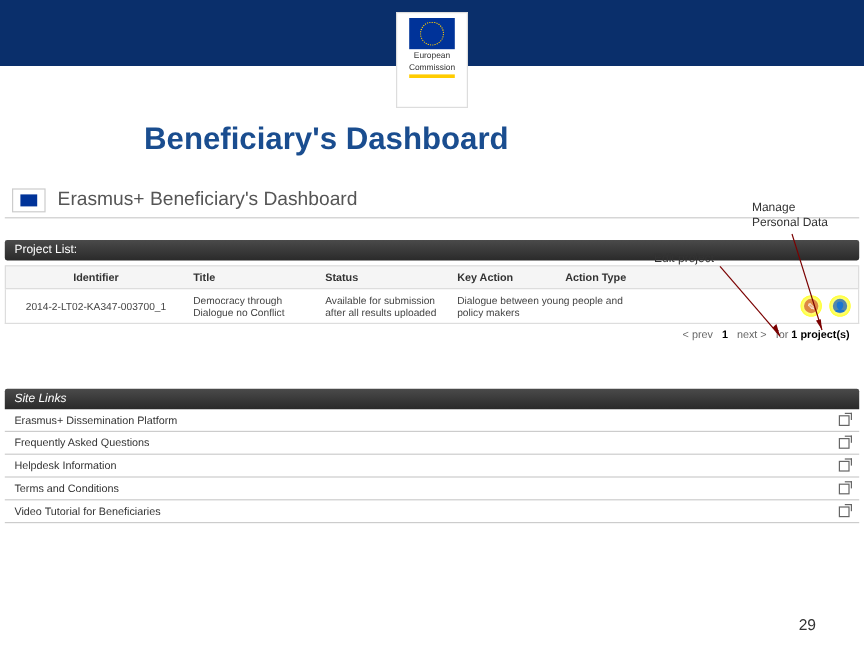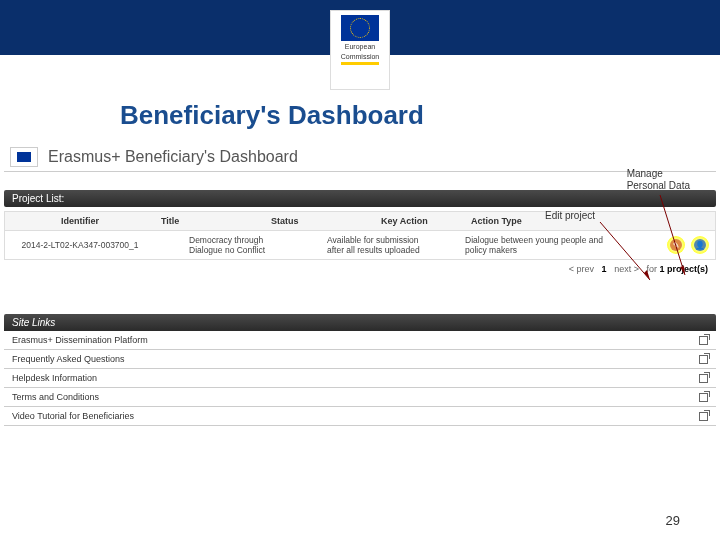--- a/index.html
+++ b/index.html
@@ -5,40 +5,40 @@
   * { box-sizing: border-box; margin: 0; padding: 0; }
   body { width: 720px; height: 540px; background: #fff; font-family: Arial, sans-serif; position: relative; overflow: hidden; }
 
   .top-band { width: 720px; height: 55px; background: #0a2f6b; position: relative; }
   .ec-logo-block { position: absolute; left: 330px; top: 10px; width: 60px; height: 80px; background: #fff; border: 1px solid #ddd; }
   .ec-flag { width: 38px; height: 26px; background: #003399; margin: 4px auto 0; display: flex; align-items: center; justify-content: center; }
   .ec-flag-stars { width: 20px; height: 20px; border-radius: 50%; border: 1px dotted #fc0; }
   .ec-label { font-size: 7px; text-align: center; color: #333; margin-top: 2px; line-height: 1.1; }
   .ec-underline { width: 38px; height: 3px; background: #fc0; margin: 2px auto 0; }
 
-  .slide-title { font-family: Verdana, sans-serif; font-size: 26px; font-weight: bold; color: #1a4d8f; text-align: left; margin: 45px 0 12px 120px; }
+  .slide-title { font-family: Verdana, sans-serif; font-size: 26px; font-weight: bold; color: #1a4d8f; text-align: left; margin: 45px 0 22px 120px; }
 
   .app-header { display: flex; align-items: center; padding: 4px 6px; border-bottom: 1px solid #ccc; margin: 0 4px; position: relative; }
   .small-logo { width: 28px; height: 20px; background: #fff; border: 1px solid #ccc; margin-right: 10px; display:flex; align-items:center; justify-content:center; }
   .small-flag { width: 14px; height: 10px; background:#003399; }
   .app-title { font-size: 16px; color: #555; }
 
   .callout { position: absolute; font-family: Liberation Sans, sans-serif; font-size: 10px; color: #333; }
   .callout.manage { right: 30px; top: 168px; line-height: 1.2; }
   .callout.edit { right: 125px; top: 210px; }
 
   .svg-annot { position: absolute; top: 0; left: 0; pointer-events: none; }
 
   .section-bar { background: linear-gradient(#4a4a4a,#2a2a2a); color: #fff; font-size: 10px; padding: 3px 8px; margin: 18px 4px 0; border-radius: 2px; }
 
   .table-wrap { margin: 4px 4px 0; font-size: 9px; }
   .tbl-head { display: flex; background: #f5f5f5; border: 1px solid #ddd; }
   .tbl-head > div { padding: 4px 6px; color: #333; font-weight: bold; }
   .col-id { width: 150px; text-align: center; } .col-title { width: 110px; } .col-status { width: 110px; } .col-key { width: 90px; } .col-action { width: 150px; } .col-btns { flex: 1; }
-  .tbl-row { display: flex; border: 1px solid #ddd; border-top: none; align-items: center; gap: 28px; }
+  .tbl-row { display: flex; border: 1px solid #ddd; border-top: none; align-items: center; }
   .tbl-row > div { padding: 4px 6px; color: #444; font-size: 8.5px; }
   .action-cell { display: flex; gap: 6px; align-items: center; justify-content: flex-end; padding-right: 8px; }
 
   .ring { width: 18px; height: 18px; border-radius: 50%; background: radial-gradient(circle, rgba(255,255,0,0.4) 40%, rgba(255,255,0,0.8) 70%, rgba(255,255,0,0) 75%); display: flex; align-items: center; justify-content: center; }
   .circbtn { width: 12px; height: 12px; border-radius: 50%; display: flex; align-items: center; justify-content: center; font-size: 8px; color: #fff; }
   .circbtn.edit { background: #d84; }
   .circbtn.user { background: #58a; }
 
   .pager { text-align: right; font-size: 9px; color: #666; padding: 4px 12px 0 0; }
   .pager b { color: #000; }

